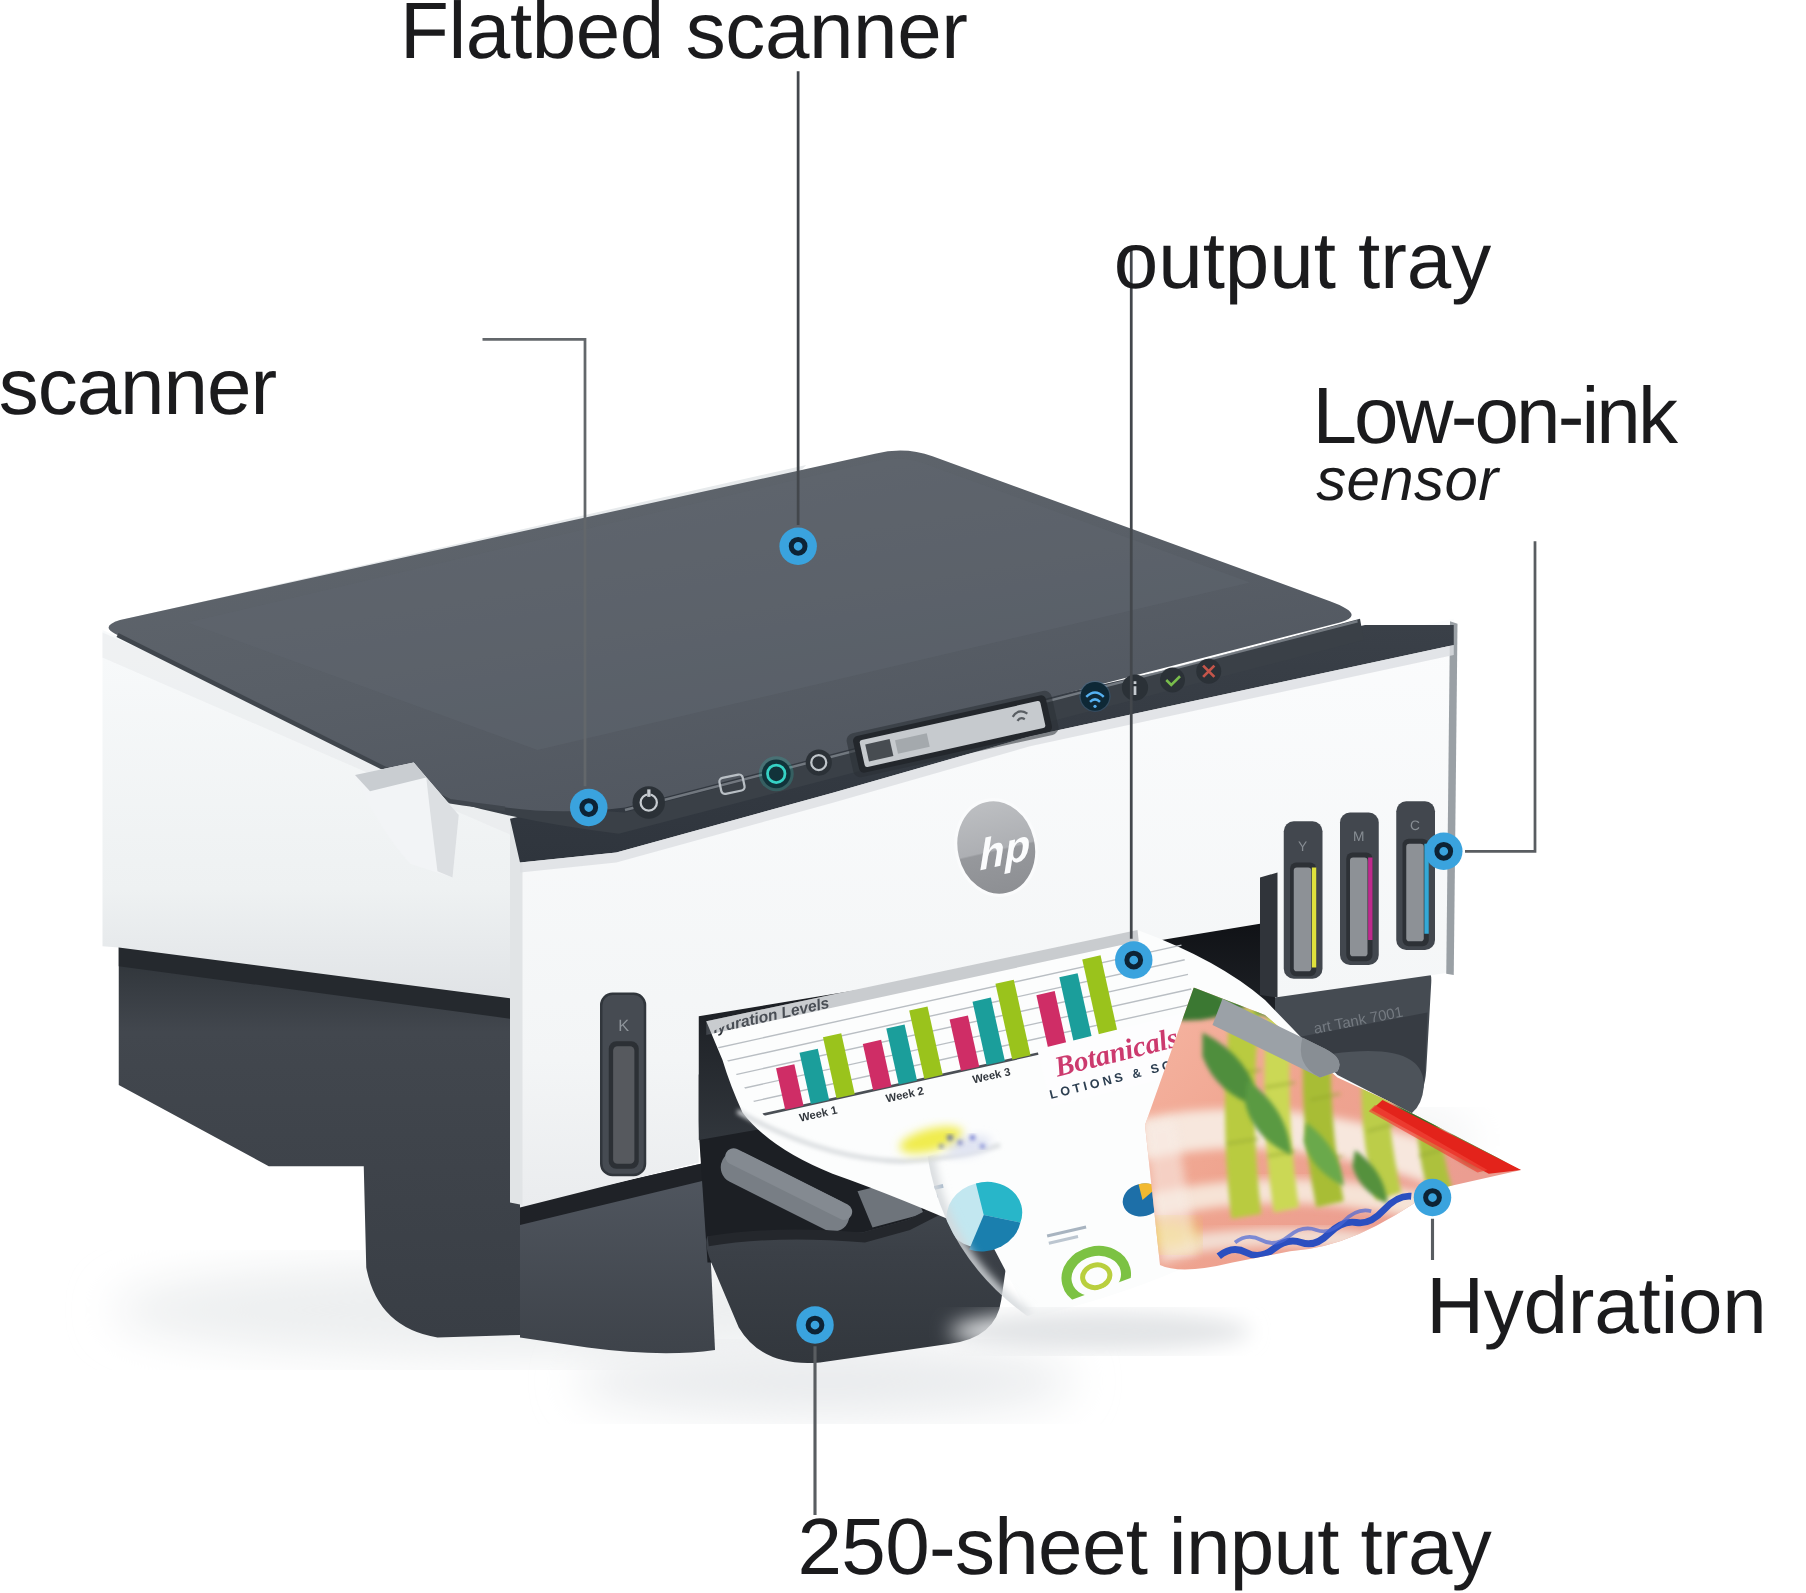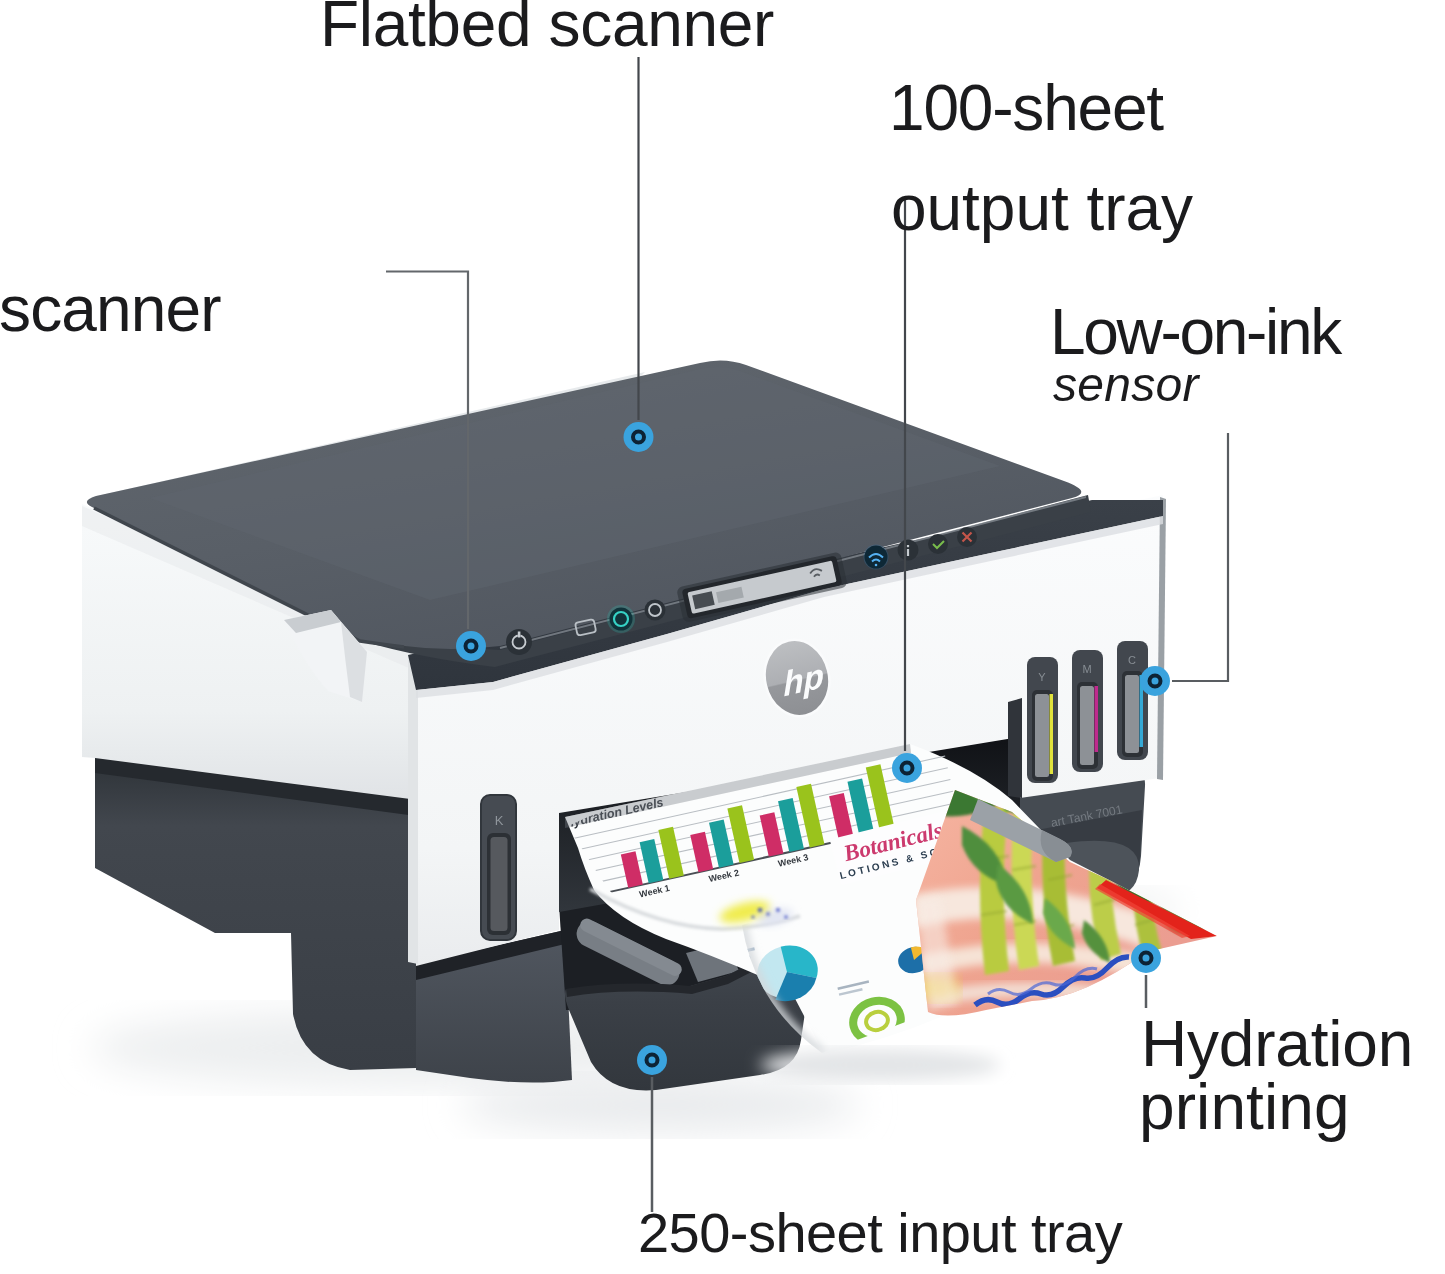--- a/index.html
+++ b/index.html
@@ -396,21 +396,19 @@
           <circle r="5.5" fill="none" stroke="#0d2335" stroke-width="4"></circle>
         </g>
   <g transform="translate(652,1060)">
           <circle r="15" fill="#3aa3de"></circle>
           <circle r="5.5" fill="none" stroke="#0d2335" stroke-width="4"></circle>
         </g>
 </g>
 </svg>
 
 <div class="lbl" style="left:320px;top:-7.6px;font-size:64px;letter-spacing:-0.33px;">Flatbed scanner</div>
-<div class="lbl" style="left:889px;top:75.9px;font-size:64px;letter-spacing:-1.19px;">100-sheet</div>
 <div class="lbl" style="left:891px;top:131.4px;font-size:64px;letter-spacing:-0.04px;margin-top:45px;">output tray</div>
 <div class="lbl" style="left:-1px;top:277.4px;font-size:64px;letter-spacing:-0.84px;">scanner</div>
 <div class="lbl" style="left:1050px;top:299.8px;font-size:64px;letter-spacing:-2.3px;">Low-on-ink</div>
 <div class="lbl" style="left:1053px;top:361.3px;font-size:48px;letter-spacing:0.3px;font-style:italic;">sensor</div>
 <div class="lbl" style="left:1141px;top:1012.4px;font-size:64px;letter-spacing:-0.2px;">Hydration</div>
-<div class="lbl" style="left:1139px;top:1074.5px;font-size:64px;letter-spacing:0.1px;">printing</div>
-<div class="lbl" style="left:638px;top:1204.9px;font-size:56px;letter-spacing:-0.54px;">250-sheet input tray</div>
+<div class="lbl" style="left:638px;top:1204.9px;font-size:64px;letter-spacing:-0.54px;">250-sheet input tray</div>
 </div>
 
 </body></html>

